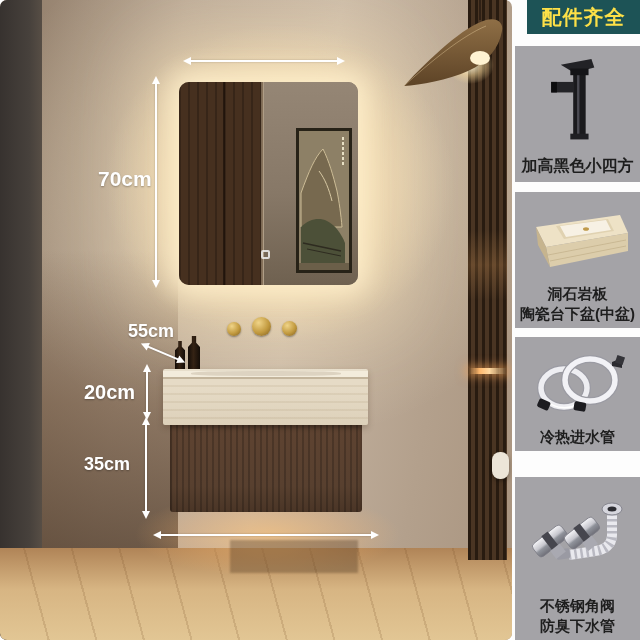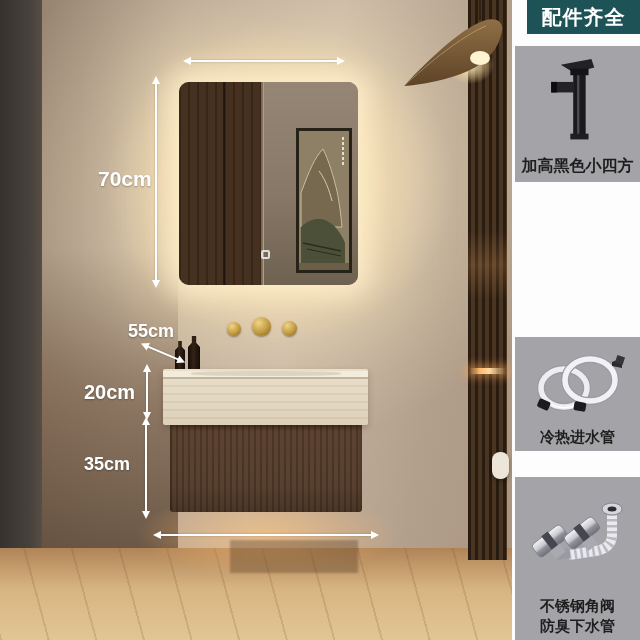--- a/index.html
+++ b/index.html
@@ -2,21 +2,21 @@
 <html><head>
 <meta charset="utf-8">
 <style>
   html,body{margin:0;padding:0;background:#fff;}
   #stage{position:relative;width:640px;height:640px;overflow:hidden;
          font-family:"Liberation Sans","DejaVu Sans",sans-serif;}
   #stage *{box-sizing:border-box;}
   .abs{position:absolute;}
 
   
-  .scene{left:0;top:0;width:512px;height:640px;overflow:hidden;}
+  .scene{left:0;top:0;width:512px;height:640px;overflow:hidden;border-radius:7px;}
   .wall{left:0;top:0;width:512px;height:640px;
     background:
       radial-gradient(420px 360px at 268px 185px, rgba(255,240,206,.55), rgba(255,240,206,0) 72%),
       linear-gradient(100deg,#8e7a66 0%,#b6a492 30%,#c6b5a3 55%,#b3a08c 80%,#a8937e 100%);}
   .wall-brown{left:0;top:250px;width:178px;height:340px;
     background:linear-gradient(180deg, rgba(110,82,58,0) 0%, rgba(96,70,48,.5) 45%, rgba(68,48,32,.75) 100%);}
   .wall-dark-left{left:0;top:0;width:42px;height:640px;
     background:linear-gradient(90deg,#37322f,#47413c 70%,#574e45);}
   .floor{left:0;top:548px;width:512px;height:92px;
     background:
@@ -87,21 +87,21 @@
 
   
   .banner{left:4px;top:576px;width:504px;height:62px;border-radius:26px;
     background:linear-gradient(180deg,#30696e,#265257);box-shadow:0 2px 6px rgba(0,0,0,.25);
     display:flex;flex-direction:column;align-items:center;justify-content:center;gap:1px;}
   .banner-title{font-size:22px;font-weight:bold;color:#ffffff;white-space:nowrap;}
   .banner-sub{font-size:14.5px;color:#e8d47f;white-space:nowrap;}
 
   
   .sidebar{left:512px;top:0;width:128px;height:640px;background:#fdfdfd;overflow:hidden;}
-  .side-header{left:15px;top:0;width:113px;height:34px;background:#1d5356;color:#ffffff;
+  .side-header{left:15px;top:0;width:113px;height:34px;background:#1d5356;color:#fde047;
     font-size:20px;font-weight:bold;letter-spacing:1px;display:flex;align-items:center;justify-content:center;white-space:nowrap;}
   .card{left:3px;width:125px;background:#a4a3a7;display:flex;flex-direction:column;
     align-items:center;justify-content:flex-end;padding:4px 0 5px;font-weight:bold;}
   .card .imgbox{flex:1;display:flex;align-items:center;justify-content:center;width:100%;}
   .cap{font-size:15px;color:#1e1e1e;line-height:1.3;white-space:nowrap;text-align:center;}
   .cap.big{font-size:16px;}
   .cap:empty{display:none;}
 </style>
 </head>
 <body>
@@ -202,20 +202,35 @@
           <rect x="24" y="12" width="19" height="7" fill="#141417"></rect>
           <rect x="4" y="26" width="24" height="11" fill="#232327"></rect>
           <rect x="4" y="26" width="6" height="11" fill="#0c0c0e"></rect>
           <rect x="24" y="80" width="19" height="6" fill="#1f1f23"></rect>
         </svg>
       </div>
       <div class="cap big">加高黑色小四方</div>
 
     </div>
 
+    <div class="abs card" style="top:192px;height:136px;">
+      <div class="imgbox">
+        <svg width="108" height="62" viewBox="0 0 108 62">
+          <polygon points="12,18 96,6 104,24 22,38" fill="#eee2c6"></polygon>
+          <polygon points="32,17 84,10 90,22 40,30" fill="#e0d2b1"></polygon>
+          <polygon points="36,17 82,11 87,21 42,28" fill="#f7f1e4"></polygon>
+          <ellipse cx="62" cy="20" rx="3" ry="1.8" fill="#c09a4a"></ellipse>
+          <polygon points="22,38 104,24 104,42 26,58" fill="#dccdab"></polygon>
+          <polygon points="12,18 22,38 26,58 14,36" fill="#c6b48e"></polygon>
+          <path d="M24,46 L102,31 M26,52 L102,37" stroke="#c2b08a" stroke-width="1" opacity=".7"></path>
+        </svg>
+      </div>
+      <div class="cap">洞石岩板</div>
+      <div class="cap">陶瓷台下盆(中盆)</div>
+    </div>
 
     <div class="abs card" style="top:337px;height:114px;">
       <div class="imgbox">
         <svg width="96" height="64" viewBox="0 0 96 64">
           <g fill="none">
             <ellipse cx="34" cy="36" rx="23" ry="19" stroke="#9b9ba3" stroke-width="8"></ellipse>
             <ellipse cx="34" cy="36" rx="23" ry="19" stroke="#eeeef2" stroke-width="5.5"></ellipse>
             <ellipse cx="60" cy="28" rx="25" ry="21" stroke="#9b9ba3" stroke-width="8"></ellipse>
             <ellipse cx="60" cy="28" rx="25" ry="21" stroke="#f2f2f6" stroke-width="5.5"></ellipse>
             <path d="M18,50 a23,19 0 0,0 30,2" stroke="#ffffff" stroke-width="1.5"></path>

